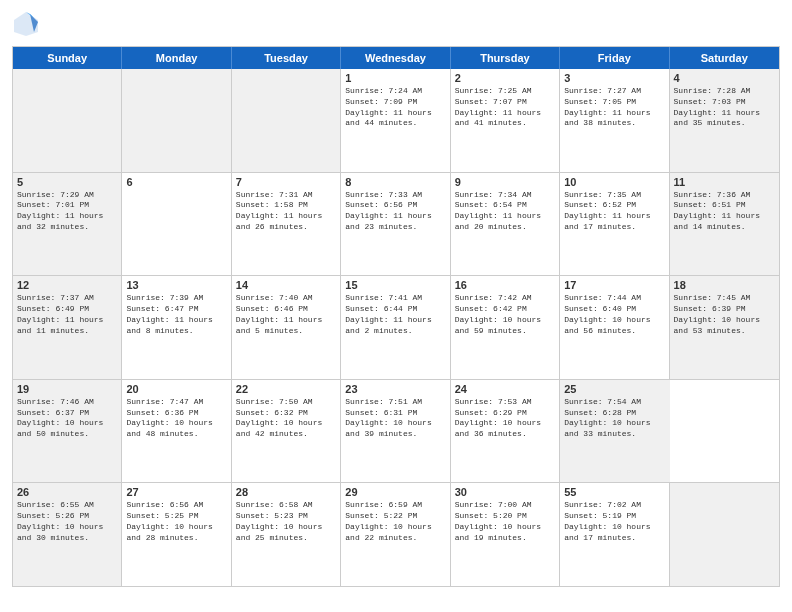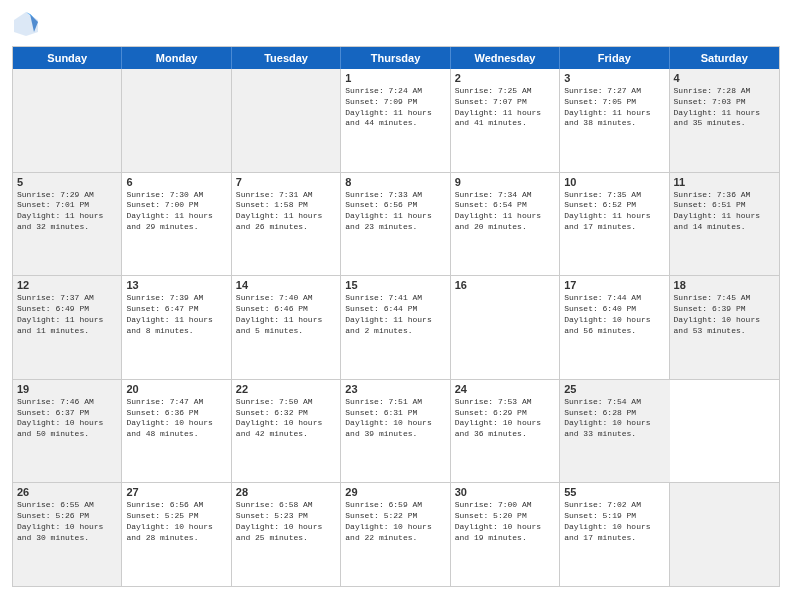--- a/index.html
+++ b/index.html
@@ -136,22 +136,22 @@
       <div class="month-title"></div>
       <div class="subtitle"></div>
     </div>
   </div>
 
   <div class="calendar">
     <div class="cal-header">
     <div class="cal-header-cell">Sunday</div>
         <div class="cal-header-cell">Monday</div>
         <div class="cal-header-cell">Tuesday</div>
+        <div class="cal-header-cell">Wednesday</div>
         <div class="cal-header-cell">Thursday</div>
-        <div class="cal-header-cell">Wednesday</div>
         <div class="cal-header-cell">Friday</div>
         <div class="cal-header-cell">Saturday</div>
       </div>
     <div class="cal-body">
     <div class="cal-row">
           <div class="cal-cell shaded empty"></div>
           <div class="cal-cell shaded empty"></div>
           <div class="cal-cell shaded empty"></div>
           <div class="cal-cell">
             <div class="day-num">1</div>
@@ -180,23 +180,20 @@
         </div>
         <div class="cal-row">
           <div class="cal-cell shaded">
             <div class="day-num">5</div>
             <div class="cell-text">Sunrise: 7:29 AM
 Sunset: 7:01 PM
 Daylight: 11 hours and 32 minutes.</div>
           </div>
           <div class="cal-cell">
             <div class="day-num">6</div>
-            <div class="cell-text">Sunrise: 7:30 AM
-Sunset: 7:00 PM
-Daylight: 11 hours and 29 minutes.</div>
           </div>
           <div class="cal-cell">
             <div class="day-num">7</div>
             <div class="cell-text">Sunrise: 7:31 AM
 Sunset: 1:58 PM
 Daylight: 11 hours and 26 minutes.</div>
           </div>
           <div class="cal-cell">
             <div class="day-num">8</div>
             <div class="cell-text">Sunrise: 7:33 AM
@@ -242,20 +239,23 @@
 Daylight: 11 hours and 5 minutes.</div>
           </div>
           <div class="cal-cell">
             <div class="day-num">15</div>
             <div class="cell-text">Sunrise: 7:41 AM
 Sunset: 6:44 PM
 Daylight: 11 hours and 2 minutes.</div>
           </div>
           <div class="cal-cell">
             <div class="day-num">16</div>
+            <div class="cell-text">Sunrise: 7:42 AM
+Sunset: 6:42 PM
+Daylight: 10 hours and 59 minutes.</div>
           </div>
           <div class="cal-cell">
             <div class="day-num">17</div>
             <div class="cell-text">Sunrise: 7:44 AM
 Sunset: 6:40 PM
 Daylight: 10 hours and 56 minutes.</div>
           </div>
           <div class="cal-cell shaded">
             <div class="day-num">18</div>
             <div class="cell-text">Sunrise: 7:45 AM

